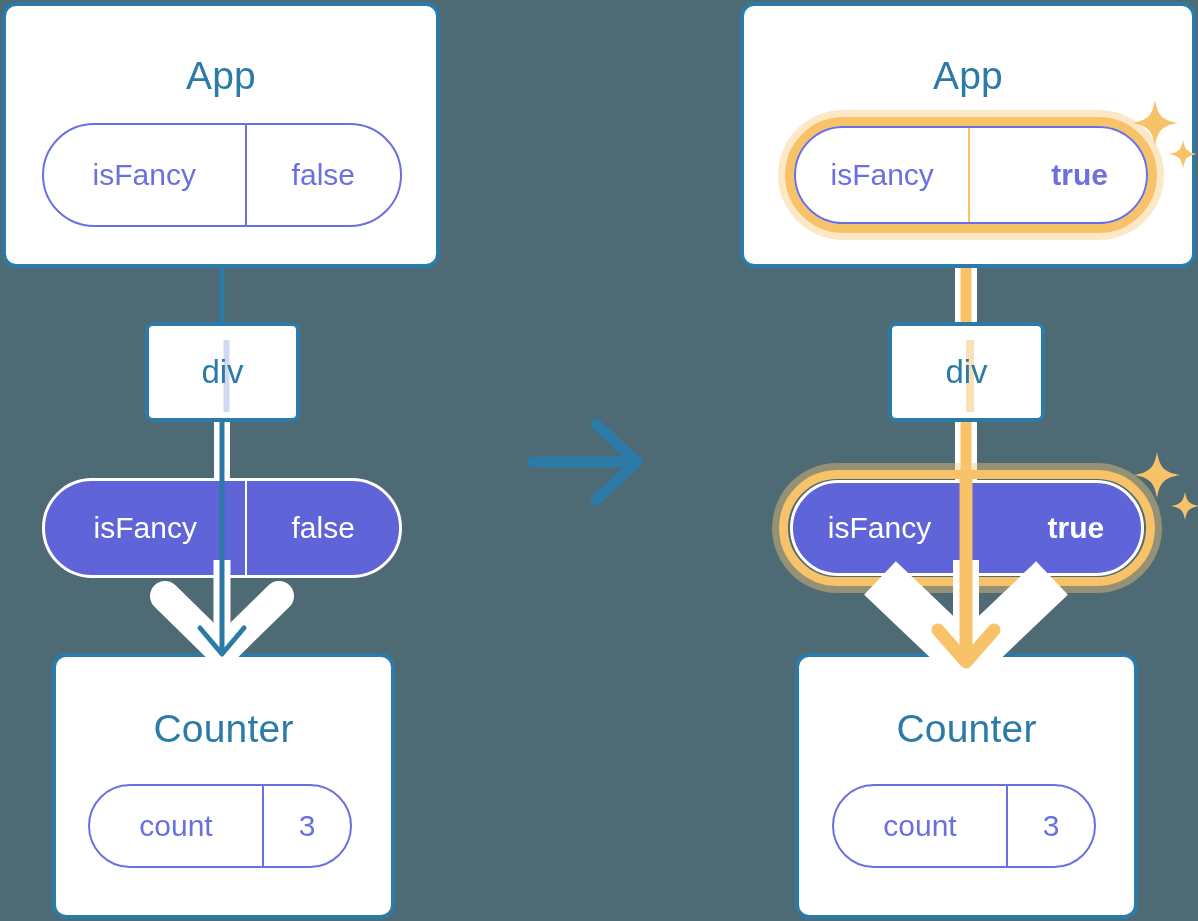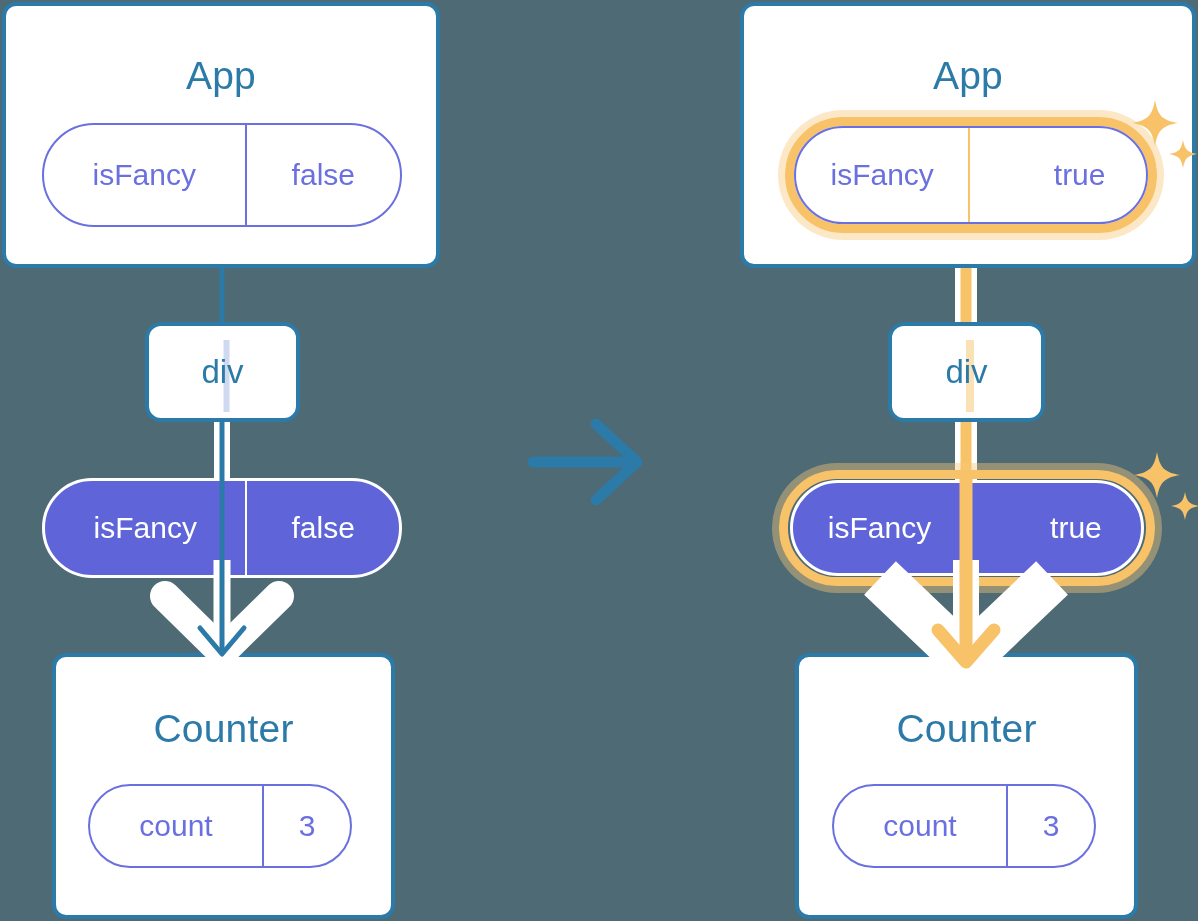--- a/index.html
+++ b/index.html
@@ -26,21 +26,21 @@
     text-align:center;
     color:#2c7aa8;
     font-size:39px;
     letter-spacing:.2px;
     white-space:nowrap;
   }
   .divbox{
     position:absolute;
     background:#ffffff;
     border:4px solid #2c7aa8;
-    border-radius:16px;
+    border-radius:8px;
     box-sizing:border-box;
     display:flex;align-items:center;justify-content:center;
     color:#2c7aa8;font-size:33px;
   }
   .divbox span{position:relative;z-index:3;}
 
   
   .pill{
     position:absolute;
     box-sizing:border-box;
@@ -64,21 +64,21 @@
   .pill.outline .seg.right{border-left:2px solid #6a70df;}
 
   
   .pill.filled{
     background:#5f65d8;
     border:3px solid #ffffff;
   }
   .pill.filled .seg{color:#ffffff;}
   .pill.filled .seg.right{border-left:2px solid #ffffff;}
 
-  .seg.bold{font-weight:normal;padding-left:43px;}
+  .seg.bold{font-weight:bold;padding-left:43px;}
 
   
   .ring{
     position:absolute;
     border-radius:999px;
     box-sizing:border-box;
     border:9px solid #f8c268;
     box-shadow:0 0 0 7px rgba(249,200,120,.42);
     pointer-events:none;
   }

